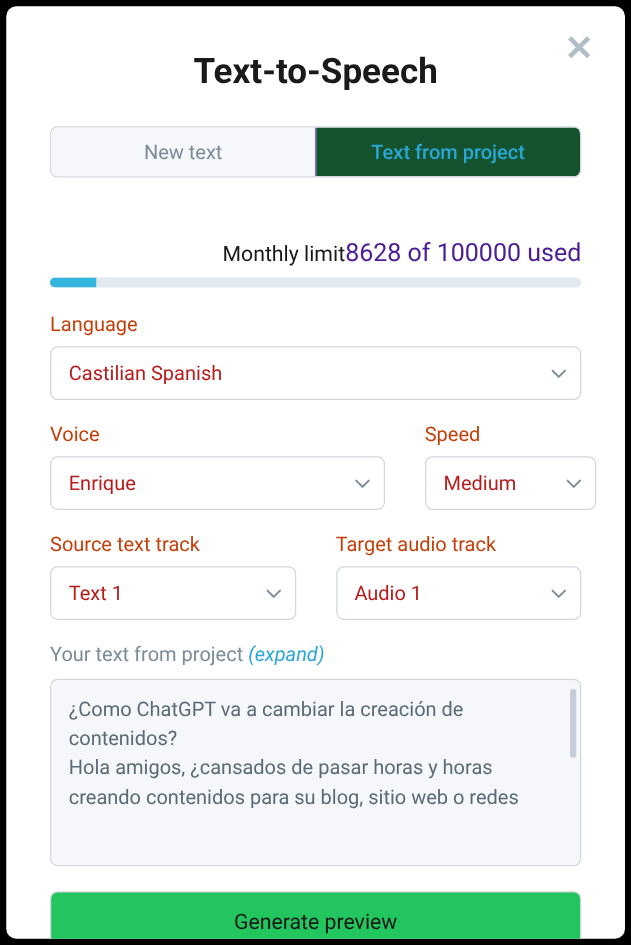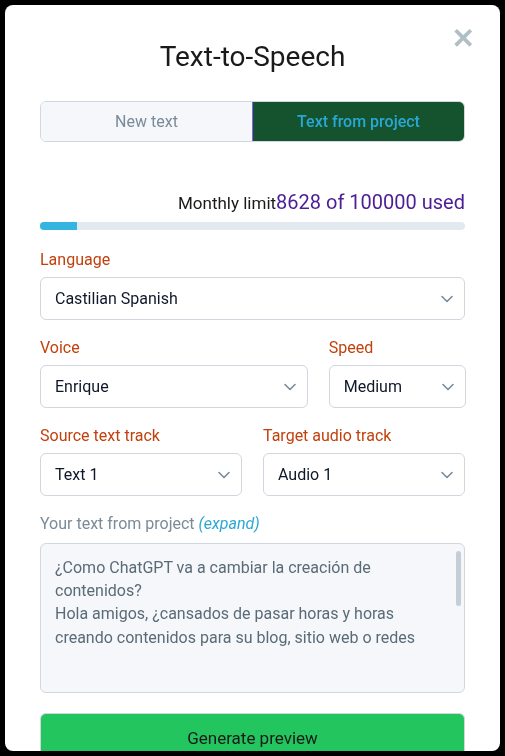--- a/index.html
+++ b/index.html
@@ -31,21 +31,21 @@
       right: 25px;
       color: #b0bec5;
       font-size: 28px;
       font-weight: bold;
       cursor: pointer;
       line-height: 1;
     }
     .title {
       text-align: center;
       font-size: 28px;
-      font-weight: 400;
+      font-weight: 700;
       color: #1a1a1a;
       margin-bottom: 28px;
       margin-top: 5px;
     }
     .tabs {
       display: flex;
       border: 1px solid #d0d7de;
       border-radius: 6px;
       overflow: hidden;
       margin-bottom: 20px;
@@ -104,41 +104,41 @@
     .select-wrap {
       position: relative;
       margin-bottom: 18px;
     }
     .select-box {
       width: 100%;
       border: 1px solid #d0d7de;
       border-radius: 6px;
       padding: 11px 35px 11px 14px;
       font-size: 16px;
-      color: #0f172a;
+      color: #b91c1c;
       background: #fff;
       cursor: pointer;
       display: flex;
       align-items: flex-end;
       justify-content: space-between;
     }
     .chevron {
       position: absolute;
       right: 12px;
       top: 50%;
       transform: translateY(-50%);
       color: #7a8b99;
       pointer-events: none;
     }
     .chevron svg {
       display: block;
     }
     .row-2 {
       display: flex;
-      gap: 21px;
+      gap: 32px;
     }
     .col {
       flex: 1;
     }
     .col-voice {
       flex: 0 0 63%;
     }
     .col-speed {
       flex: 0 0 calc(37% - 20px);
     }

